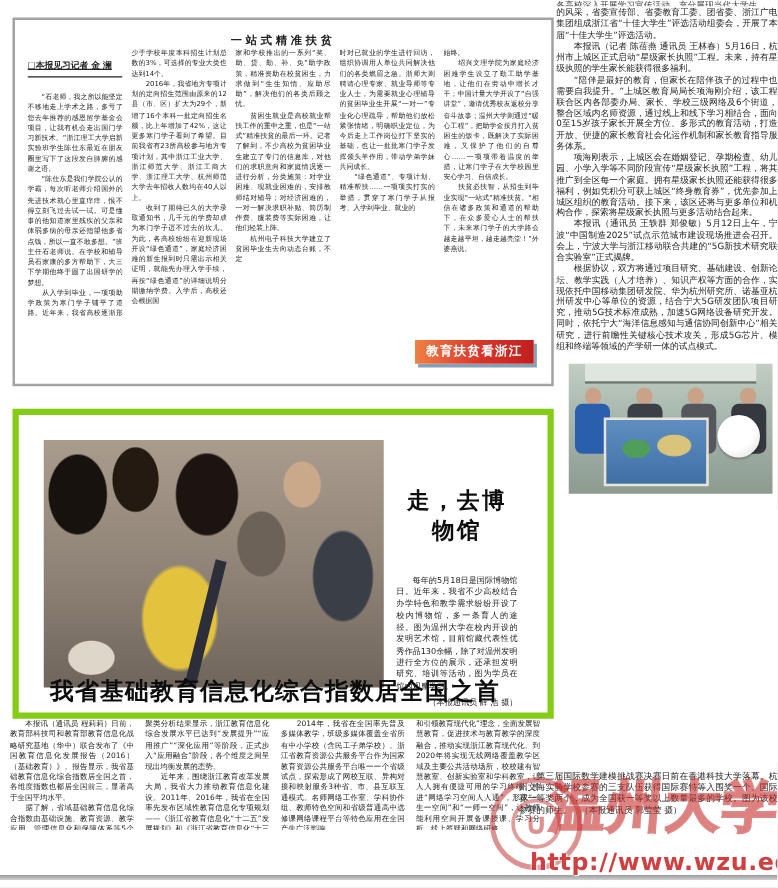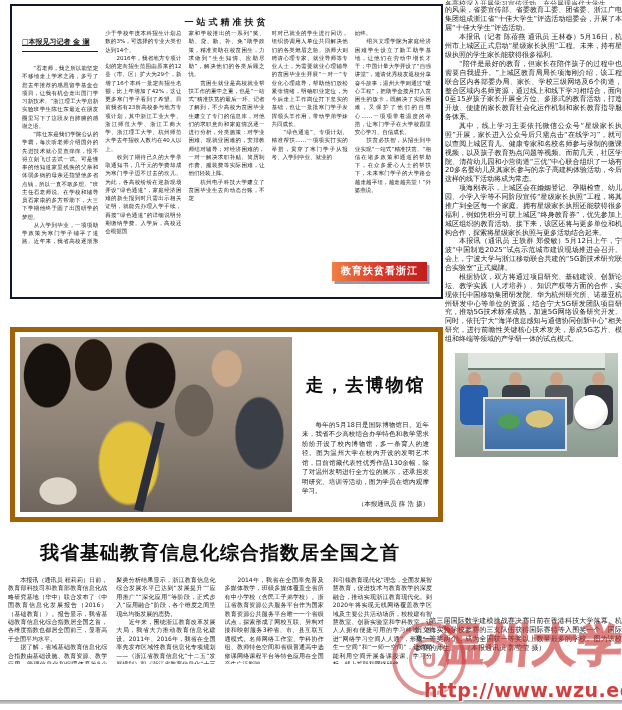--- a/index.html
+++ b/index.html
@@ -1,35 +1,35 @@
 <!DOCTYPE html>
 <html><head>
 <meta charset="utf-8">
 <style>
   html,body{margin:0;padding:0;background:#e8e8e8;}
   .page{position:relative;width:622px;height:710px;background:#ffffff;overflow:hidden;
         font-family:"DejaVu Sans","Liberation Sans",sans-serif;color:#1a1a1a;}
   .page *{box-sizing:border-box;}
 
   
-  .lead-box{position:absolute;left:10px;top:4px;width:433px;height:295px;
-            border:2px solid #0f172a;padding:8px 10px 8px;background:#fff;}
+  .lead-box{position:absolute;left:10px;top:14px;width:433px;height:295px;
+            border:2px solid #a3a3a3;padding:8px 10px 8px;background:#fff;}
   .kicker{text-align:center;font-size:9px;font-weight:bold;letter-spacing:3px;color:#222;margin-top:2px;}
   .lead-headline{text-align:center;font-size:22px;font-weight:bold;letter-spacing:2px;color:#0d0d0d;margin:3px 0 7px;}
   .lead-cols{display:flex;gap:7px;height:215px;overflow:hidden;}
   .lead-col{flex:1;font-size:5.5px;line-height:1.5;text-align:justify;white-space:pre-line;color:#222;overflow:hidden;}
   .byline{font-size:7px;font-weight:bold;border-bottom:1px solid #222;padding-bottom:3px;margin-bottom:4px;white-space:normal;text-decoration:underline;}
   .tag{position:absolute;right:14px;bottom:16px;padding:2px 9px 3px;
        background:linear-gradient(90deg,#ef8045,#d8352a 55%,#c01f1f);
        color:#fff;font-size:10px;font-weight:bold;letter-spacing:1px;
        box-shadow:2.5px 3px 0 rgba(120,150,175,.9);}
 
   
-  .museum-box{position:absolute;left:10px;top:327px;width:433px;height:195px;
-              border:5px solid #a16207;background:#fff;padding:5px;display:flex;gap:8px;}
+  .museum-box{position:absolute;left:10px;top:327px;width:433px;height:248px;
+              border:5px solid #84cc16;background:#fff;padding:20px;display:flex;gap:8px;}
   .photo-museum{width:272px;height:100%;flex:none;position:relative;overflow:hidden;
     background:
       radial-gradient(ellipse 38px 52px at 10% 22%,#17120e 0 60%,transparent 63%),
       radial-gradient(ellipse 30px 42px at 27% 16%,#241a12 0 60%,transparent 63%),
       radial-gradient(ellipse 44px 58px at 48% 22%,#1c1410 0 55%,transparent 58%),
       radial-gradient(ellipse 52px 72px at 40% 72%,#e3c23e 0 55%,transparent 60%),
       radial-gradient(ellipse 34px 46px at 64% 42%,#6c6258 0 55%,transparent 58%),
       radial-gradient(ellipse 40px 60px at 88% 55%,#3a3e46 0 58%,transparent 62%),
       radial-gradient(ellipse 26px 32px at 76% 18%,#caa98a 0 55%,transparent 60%),
       radial-gradient(ellipse 30px 22px at 14% 88%,#ded6c8 0 60%,transparent 64%),
@@ -126,21 +126,20 @@
     </div>
   </div>
 
   <div class="rail">
     <div class="cut-line">各高校深入开展学习宣传活动，充分展现当代大学生</div>
     <p class="cont-text">的风采，省委宣传部、省委教育工委、团省委、浙江广电集团组成浙江省“十佳大学生”评选活动组委会，开展了本届“十佳大学生”评选活动。</p>
 
     <div class="rail-body">
       <p>本报讯（记者 陈蓓燕 通讯员 王林春）5月16日，杭州市上城区正式启动“星级家长执照”工程。未来，持有星级执照的学生家长能获得很多福利。</p>
       <p>“陪伴是最好的教育，但家长在陪伴孩子的过程中也需要自我提升。”上城区教育局局长项海刚介绍，该工程联合区内各部委办局、家长、学校三级网络及6个街道，整合区域内名师资源，通过线上和线下学习相结合，面向0至15岁孩子家长开展全方位、多形式的教育活动，打造开放、便捷的家长教育社会化运作机制和家长教育指导服务体系。</p>
-      <p>其中，线上学习主要依托微信公众号“星级家长执照”开展，家长进入公众号后只需点击“在线学习”，就可以查阅上城区育儿、健康专家和名校名师参与录制的微课视频，以及孩子教育热点问题等视频。而前几天，社区学院、清荷幼儿园和小营街道“三优”中心联合组织了一场有20多名婴幼儿及其家长参与的亲子高建构体验活动，今后这样的线下活动将成为常态。</p>
       <p>项海刚表示，上城区会在婚姻登记、孕期检查、幼儿园、小学入学等不同阶段宣传“星级家长执照”工程，将其推广到全区每一个家庭。拥有星级家长执照还能获得很多福利，例如凭积分可获上城区“终身教育券”，优先参加上城区组织的教育活动。接下来，该区还将与更多单位和机构合作，探索将星级家长执照与更多活动结合起来。</p>
     </div>
 
     <div class="rail-body">
       <p>本报讯（通讯员 王轶群 郑俊敏）5月12日上午，宁波“中国制造2025”试点示范城市建设现场推进会召开。会上，宁波大学与浙江移动联合共建的“5G新技术研究联合实验室”正式揭牌。</p>
       <p>根据协议，双方将通过项目研究、基础建设、创新论坛、教学实践（人才培养）、知识产权等方面的合作，实现依托中国移动集团研发院、华为杭州研究所、诺基亚杭州研发中心等单位的资源，结合宁大5G研发团队项目研究，推动5G技术标准成熟，加速5G网络设备研究开发。同时，依托宁大“海洋信息感知与通信协同创新中心”相关研究，进行前瞻性关键核心技术攻关，形成5G芯片、模组和终端等领域的产学研一体的试点模式。</p>
     </div>
 
     <div class="photo-map">
       <div class="p2-window"></div>

